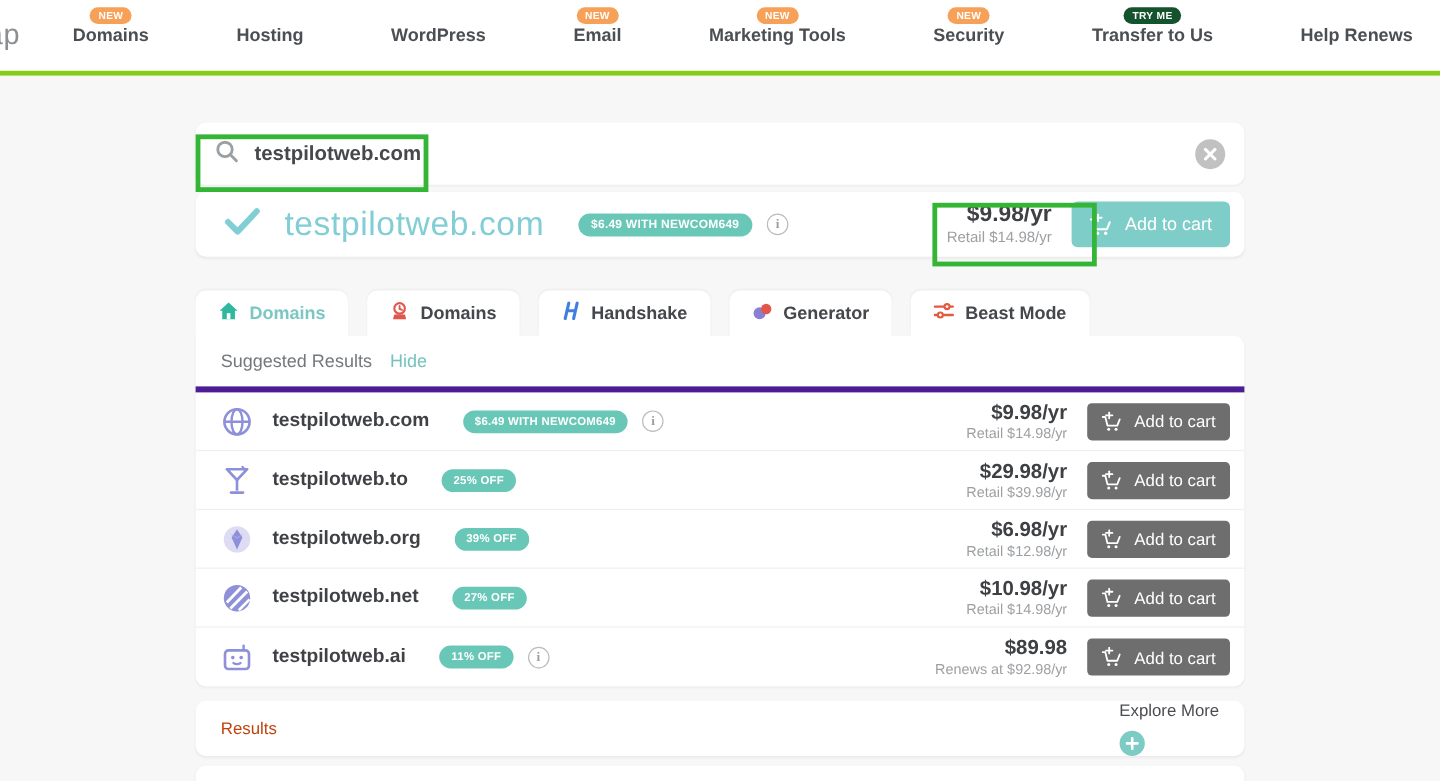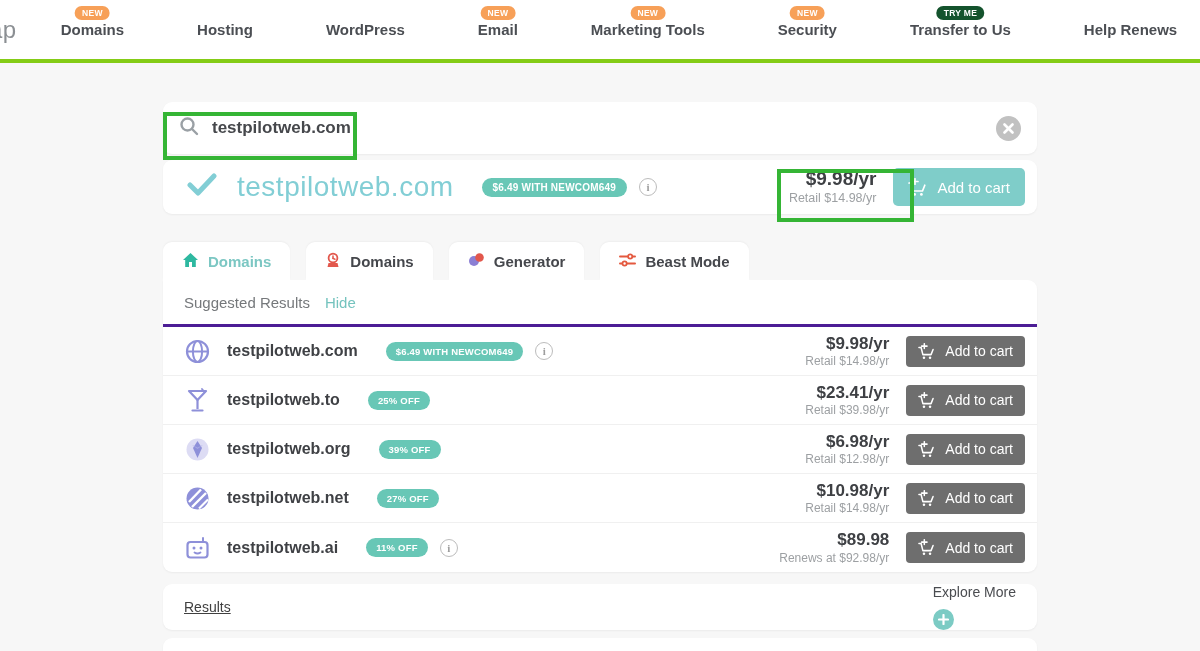--- a/index.html
+++ b/index.html
@@ -66,33 +66,33 @@
   
   .tabs { display: flex; gap: 16px; margin-top: 28px; }
   .tab {
     background: #fff; border-radius: 9px 9px 0 0; height: 38px; padding: 0 19px;
     display: flex; align-items: center; gap: 9px; font-size: 15px; font-weight: bold;
     color: #45474c; cursor: pointer; box-shadow: 0 -1px 2px rgba(0,0,0,.04);
   }
   .tab.active { color: #7cc7c3; }
   
   .panel { border-radius: 0 9px 9px 9px; }
-  .panel-head { height: 47px; display: flex; align-items: center; padding: 0 21px; border-bottom: 3px solid #4c1d95; }
+  .panel-head { height: 47px; display: flex; align-items: center; padding: 0 21px; border-bottom: 5px solid #4c1d95; }
   .panel-title { font-size: 15px; color: #75787b; }
   .hide-link { font-size: 15px; color: #74c3be; margin-left: 15px; cursor: pointer; }
   .row { height: 49px; display: flex; align-items: center; padding: 0 12px 0 21px; border-bottom: 1px solid #f0f0f0; }
   .row:last-child { border-bottom: none; }
   .row-icon { width: 27px; display: inline-flex; justify-content: center; }
   .row-domain { font-size: 16px; font-weight: bold; color: #3f4145; margin-left: 16px; }
   .row .pill { font-size: 9.5px; padding: 4px 10px; }
   .row .price-main { font-size: 17px; }
   .row .price-sub { font-size: 12px; }
   
   .results-card { margin-top: 12px; height: 46px; display: flex; align-items: center; justify-content: space-between; padding: 0 21px; }
-  .results-title { font-size: 14px; color: #404040; text-decoration: underline; }
+  .results-title { font-size: 14px; color: #c2410c; }
   .explore { display: flex; align-items: flex-start; gap: 9px; cursor: pointer; flex-direction: column; }
   .explore-label { font-size: 14px; color: #4a4c50; }
   .plus-circle { width: 21px; height: 21px; border-radius: 50%; background: #7ccbc4; display: flex; align-items: center; justify-content: center; }
   
   .partial-card { margin-top: 8px; height: 40px; display: flex; align-items: center; justify-content: flex-end; padding: 8px 12px 0 21px; }
   
   .annotation { position: absolute; border: 4px solid #35b535; z-index: 50; pointer-events: none; }
   #ann-search { left: 163px; top: 112px; width: 194px; height: 48px; }
   #ann-price  { left: 777px; top: 169px; width: 137px; height: 53px; }
 </style>
@@ -209,20 +209,30 @@
     <div class="tab">
       <span>
         <svg width="16" height="16" viewBox="0 0 16 16">
           <circle cx="8" cy="6" r="4.4" fill="none" stroke="#e2574c" stroke-width="1.8"></circle>
           <line x1="8" y1="4" x2="8" y2="6.4" stroke="#e2574c" stroke-width="1.5" stroke-linecap="round"></line>
           <line x1="8" y1="6.4" x2="10" y2="7.2" stroke="#e2574c" stroke-width="1.5" stroke-linecap="round"></line>
           <path d="M3.5 11 L12.5 11 L13.5 15 L2.5 15 Z" fill="#e2574c"></path>
         </svg>
       </span>
       <span>Domains</span>
+    </div>
+    <div class="tab">
+      <span>
+        <svg width="16" height="16" viewBox="0 0 16 16">
+          <line x1="6" y1="1.5" x2="3" y2="14.5" stroke="#3e7fe0" stroke-width="2.6" stroke-linecap="round"></line>
+          <line x1="13" y1="1.5" x2="10" y2="14.5" stroke="#3e7fe0" stroke-width="2.6" stroke-linecap="round"></line>
+          <line x1="3.6" y1="8" x2="12" y2="8" stroke="#3e7fe0" stroke-width="2.4"></line>
+        </svg>
+      </span>
+      <span>Handshake</span>
     </div>
     <div class="tab">
       <span>
         <svg width="17" height="15" viewBox="0 0 17 15">
           <circle cx="6" cy="9" r="5" fill="#8b7fd4"></circle>
           <circle cx="11.5" cy="5.5" r="4.3" fill="#e2574c"></circle>
         </svg>
       </span>
       <span>Generator</span>
     </div>
@@ -281,21 +291,21 @@
           <path d="M3 3 L20 3 L11.5 12 Z" fill="none" stroke="#8e90d9" stroke-width="2.2" stroke-linejoin="round"></path>
           <line x1="11.5" y1="12" x2="11.5" y2="21" stroke="#8e90d9" stroke-width="2.2"></line>
           <line x1="6.5" y1="22.5" x2="16.5" y2="22.5" stroke="#8e90d9" stroke-width="2.2" stroke-linecap="round"></line>
           <line x1="16" y1="1" x2="18.5" y2="4" stroke="#8e90d9" stroke-width="1.8" stroke-linecap="round"></line>
         </svg>
       </span>
       <span class="row-domain">testpilotweb.to</span>
       <span class="pill">25% OFF</span>
       <span class="spacer"></span>
       <div class="price-block">
-        <div class="price-main">$23.41/yr</div>
+        <div class="price-main">$29.98/yr</div>
         <div class="price-sub">Retail $39.98/yr</div>
       </div>
       <button class="cart-btn dark">
         <svg width="18" height="17" viewBox="0 0 20 19">
           <line x1="4" y1="3.5" x2="10" y2="3.5" stroke="#fff" stroke-width="1.7" stroke-linecap="round"></line>
           <line x1="7" y1="0.8" x2="7" y2="6.2" stroke="#fff" stroke-width="1.7" stroke-linecap="round"></line>
           <path d="M1 5 L3.4 5 L5.4 13 L14.5 13 L16.8 7.2" fill="none" stroke="#fff" stroke-width="1.7" stroke-linecap="round" stroke-linejoin="round"></path>
           <circle cx="6.6" cy="16.4" r="1.4" fill="#fff"></circle>
             <circle cx="13.4" cy="16.4" r="1.4" fill="#fff"></circle>
         </svg>

